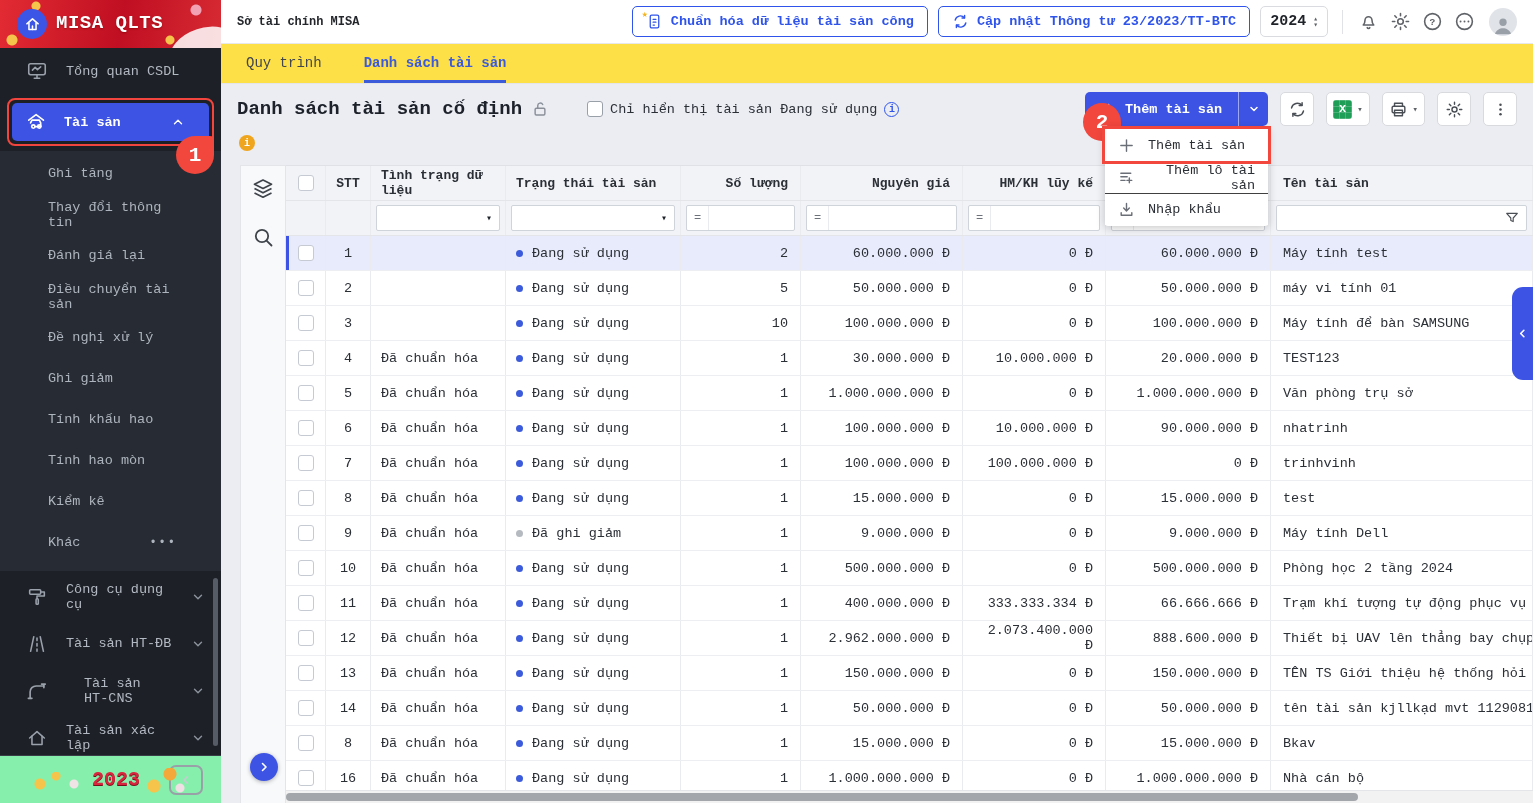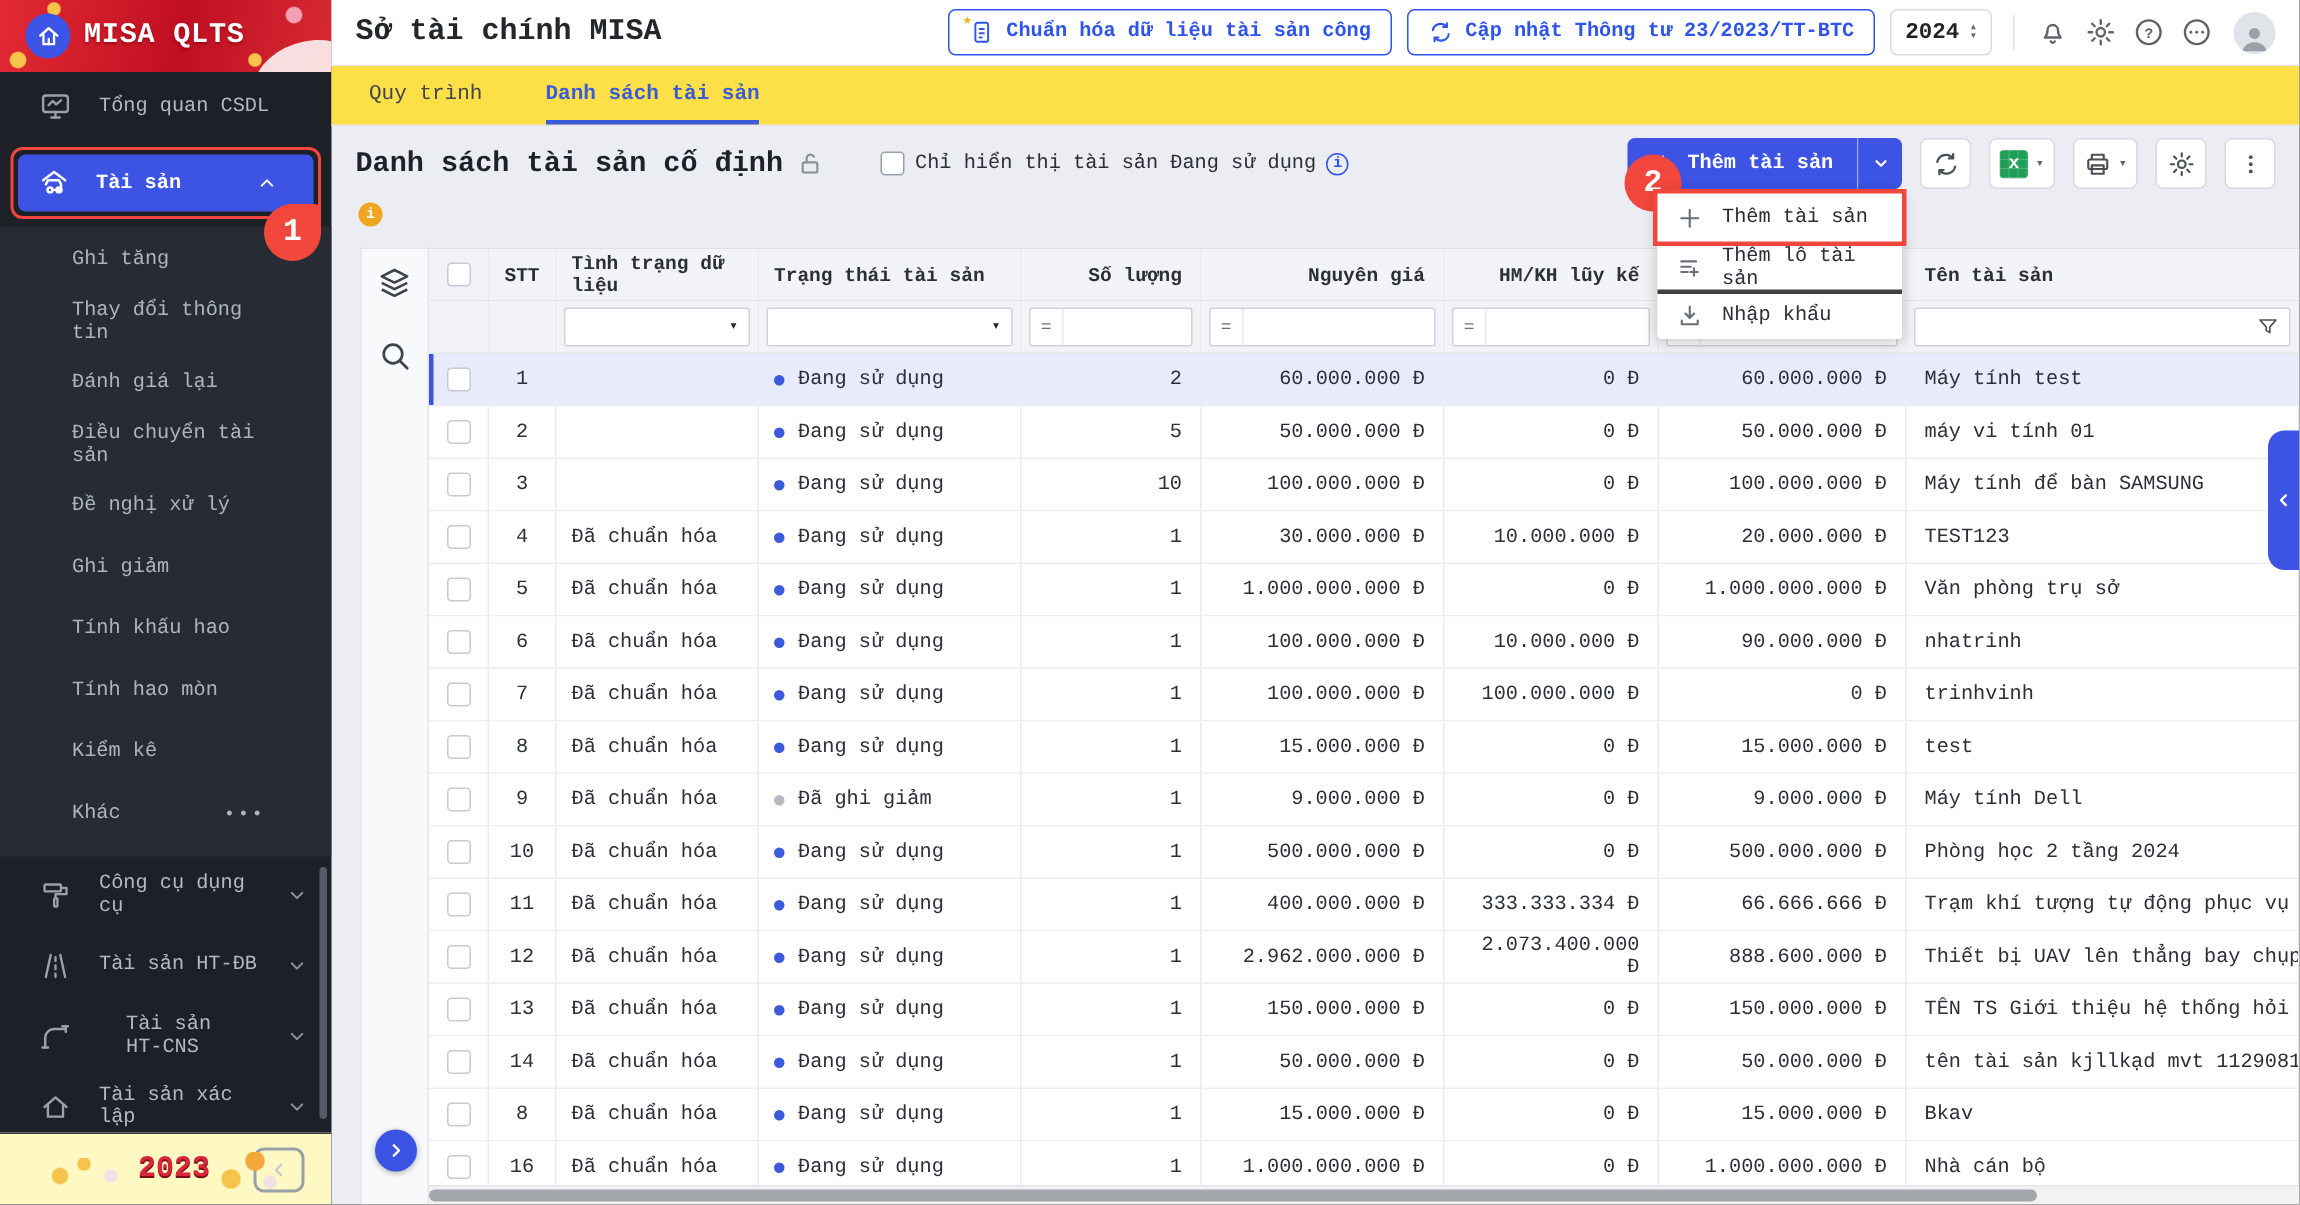--- a/index.html
+++ b/index.html
@@ -26,39 +26,39 @@
   .active-wrap{margin:4px 7px 0;border:2px solid #f2453d;border-radius:8px;padding:3px;}
   .nav-active{height:38px;background:#3c53e3;border-radius:5px;display:flex;align-items:center;padding:0 24px 0 14px;gap:16px;color:#fff;cursor:pointer;}
   .nav-active .mi{width:22px;height:22px;color:#fff;}
   .nav-active .lbl{flex:1;font-weight:bold;font-size:13.5px;}
   .nav-active .chev{width:14px;height:14px;color:#fff;}
   .submenu{background:#272c34;margin-top:5px;padding:2px 0 8px;}
   .sub-item{display:flex;align-items:center;height:41px;padding:0 44px 0 48px;font-size:13.5px;color:#aeb4bd;cursor:pointer;}
   .sub-item .more{margin-left:auto;letter-spacing:2px;color:#aeb4bd;font-size:12px;}
   .snav{margin-top:2px;}
   .sidebar-scrollthumb{position:absolute;right:3px;top:578px;width:5px;height:168px;border-radius:3px;background:#565c66;}
-  .sidebar-footer{position:absolute;left:0;bottom:0;width:221px;height:48px;background:#fef9c3;border-top:1px solid #393e46;display:flex;align-items:center;}
+  .sidebar-footer{position:absolute;left:0;bottom:0;width:221px;height:48px;background:#86efac;border-top:1px solid #393e46;display:flex;align-items:center;}
   .festive{position:relative;margin-left:86px;font-size:20px;font-weight:bold;color:#d7263d;text-shadow:0 1px 0 #7d0d18;
      padding:0 6px;}
   .festive:before{content:"";position:absolute;left:-52px;top:4px;width:48px;height:18px;background:
      radial-gradient(circle at 6px 12px,#f6c44a 0 5px,transparent 6px),
      radial-gradient(circle at 22px 4px,#f6c44a 0 4px,transparent 5px),
      radial-gradient(circle at 40px 12px,#f0e3e6 0 4px,transparent 5px);}
   .festive:after{content:"";position:absolute;right:-40px;top:0;width:40px;height:26px;background:
      radial-gradient(circle at 8px 18px,#f6c44a 0 6px,transparent 7px),
      radial-gradient(circle at 24px 6px,#f4a83a 0 6px,transparent 7px),
      radial-gradient(circle at 34px 20px,#f0dfe4 0 4px,transparent 5px);}
   .collapse-btn{margin-left:auto;margin-right:18px;width:34px;height:30px;border:2px solid #9aa0a8;border-radius:7px;
      display:flex;align-items:center;justify-content:center;color:#c6cbd2;cursor:pointer;background:transparent;}
   .collapse-btn svg{width:12px;height:12px;}
 
   
   .main{position:absolute;left:221px;top:0;width:1312px;height:803px;}
   .topbar{height:44px;background:#fff;border-bottom:1px solid #e7e8ea;display:flex;align-items:center;padding:0 16px;}
-  .win-title{font-size:20px;font-weight:bold;color:#23262b;}
+  .win-title{font-size:12px;font-weight:bold;color:#23262b;}
   .topbar-right{margin-left:auto;display:flex;align-items:center;gap:10px;}
   .btn-outline{height:31px;border:1px solid #2f54eb;color:#2f54eb;background:#fff;border-radius:5px;display:flex;align-items:center;gap:8px;padding:0 13px;font-weight:bold;font-size:13.5px;cursor:pointer;font-family:inherit;}
   .btn-outline .mi{width:17px;height:17px;position:relative;}
   .doc-star{position:absolute;top:-5px;left:-4px;color:#f5b31a;font-size:10px;}
   .year-box{height:31px;border:1px solid #d9dbe0;border-radius:5px;display:flex;align-items:center;gap:7px;padding:0 9px;background:#fff;cursor:pointer;}
   .year-box .yr{font-weight:bold;font-size:15px;color:#1f2329;}
   .spin{display:flex;flex-direction:column;line-height:6px;font-size:8px;color:#5f6368;}
   .v-divider{width:1px;height:24px;background:#e0e2e6;margin:0 4px;}
   .tb-icon{width:22px;height:22px;color:#5f6368;cursor:pointer;display:flex;align-items:center;justify-content:center;}
   .tb-icon svg{width:21px;height:21px;}
@@ -124,21 +124,21 @@
   .trow{height:35px;border-bottom:1px solid #eceef2;font-size:13.5px;color:#2b2f36;background:#fff;cursor:pointer;}
   .trow.selected{background:#e8ebfb;box-shadow:inset 3px 0 0 #3c53e3;}
   .cb{width:16px;height:16px;border:1px solid #c6cad2;border-radius:3px;background:#fff;}
   .dot{width:7px;height:7px;border-radius:50%;margin-right:9px;flex:none;}
   .hscroll{height:13px;background:#f2f2f2;border-top:1px solid #e3e5e9;position:relative;flex:none;}
   .hthumb{position:absolute;left:0;top:2px;height:8px;width:86%;background:#a3a6ab;border-radius:4px;cursor:pointer;}
 
   
   .dropdown{position:absolute;left:884px;top:128px;width:163px;background:#fff;border-radius:3px;box-shadow:0 2px 10px rgba(0,0,0,.22);z-index:30;padding:1px 0;}
   .menu-item{height:32px;display:flex;align-items:center;gap:13px;padding:0 13px;font-size:13.5px;color:#2b2f36;cursor:pointer;background:#fff;}
-  .menu-item+ .menu-item{border-top:3px solid #404040;}
+  .menu-item+ .menu-item{border-top:1px solid #404040;text-align:right;}
   .menu-item .mi{width:17px;height:17px;color:#6a6f77;flex:none;}
   .menu-item.hl{box-shadow:0 0 0 3px #f1473d;position:relative;z-index:2;}
   .badge{position:absolute;width:38px;height:38px;background:#f1473d;color:#fff;font-weight:bold;font-size:21px;display:flex;align-items:center;justify-content:center;}
   .badge1{left:176px;top:136px;z-index:40;border-radius:50% 4px 50% 50%;}
   .badge2{left:862px;top:103px;z-index:25;border-radius:50% 50% 4px 50%;}
   .edge-flap{position:absolute;right:0;top:287px;width:21px;height:93px;background:#3c53e3;border-radius:11px 0 0 11px;display:flex;align-items:center;justify-content:center;color:#fff;cursor:pointer;z-index:20;}
   .edge-flap svg{width:11px;height:11px;}
   .mi{display:inline-flex;}
   .mi svg{width:100%;height:100%;}
 </style>

